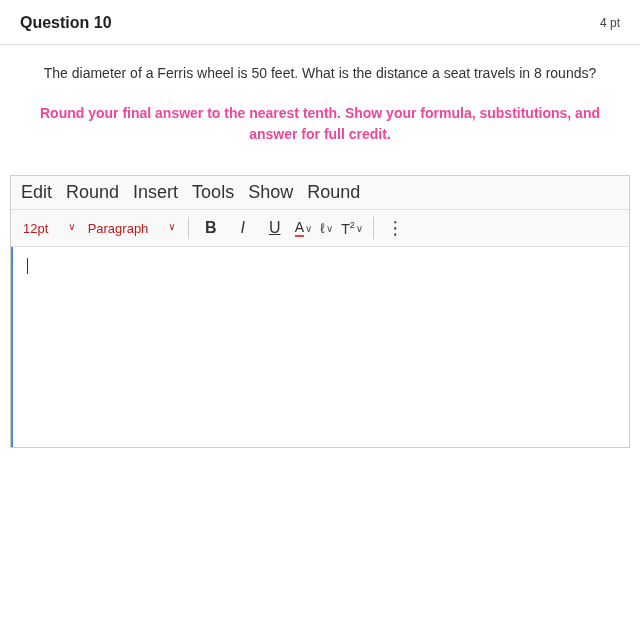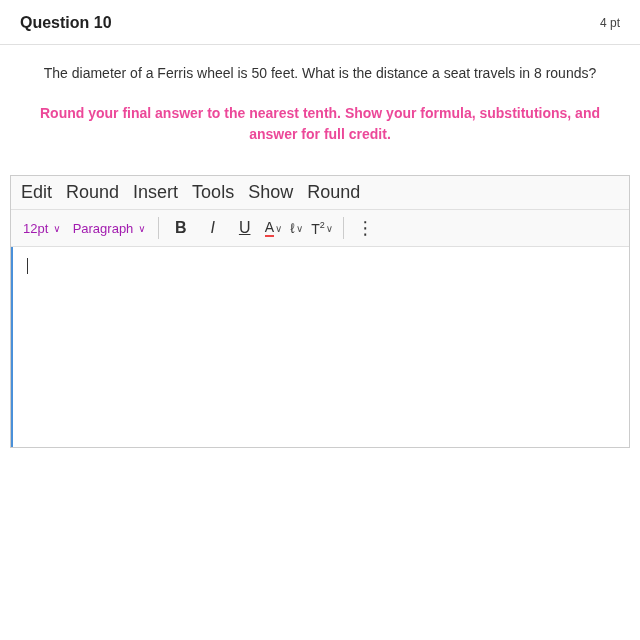--- a/index.html
+++ b/index.html
@@ -90,26 +90,25 @@
       display: flex;
       align-items: center;
       padding: 5px 8px;
       gap: 4px;
       border-bottom: 1px solid #e0e0e0;
       background-color: #f9f9f9;
     }
 
     .toolbar-select {
       display: flex;
-      align-items: center;
       font-size: 13px;
-      color: #a21caf;
+      color: #b91c1c;
       cursor: pointer;
       padding: 2px 4px;
-      gap: 4px;
+      gap: 19px;
     }
 
     .toolbar-divider {
       width: 1px;
       height: 22px;
       background-color: #cccccc;
       margin: 0 4px;
     }
 
     .toolbar-btn {

